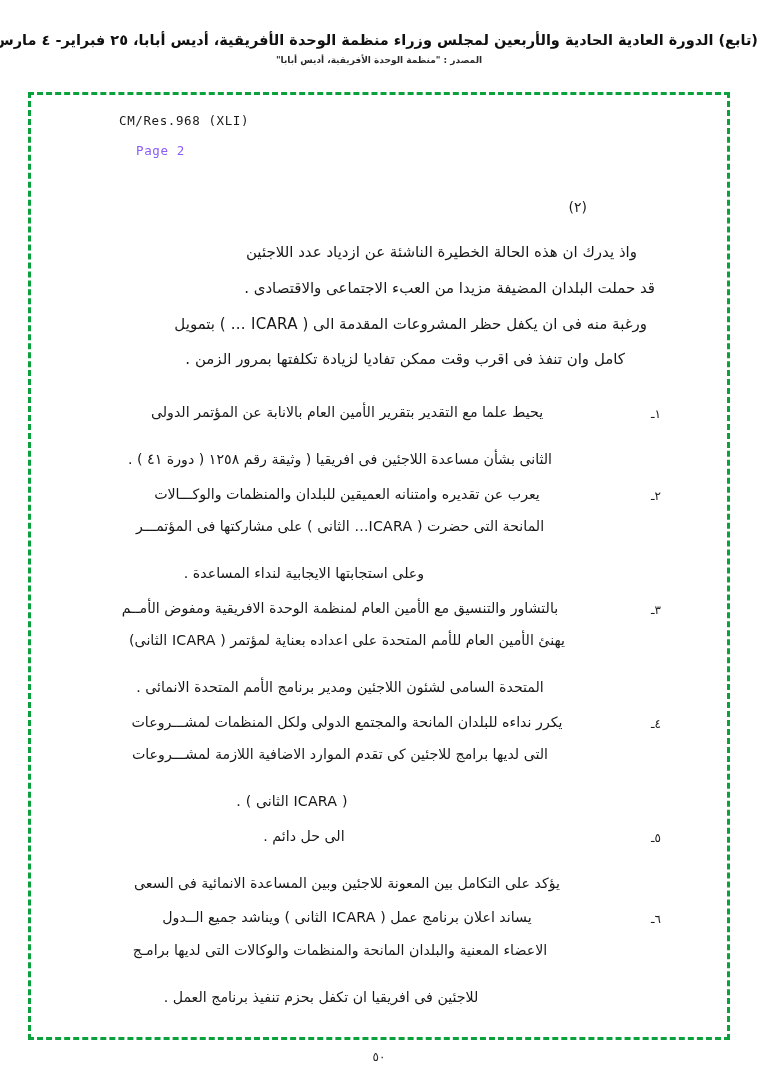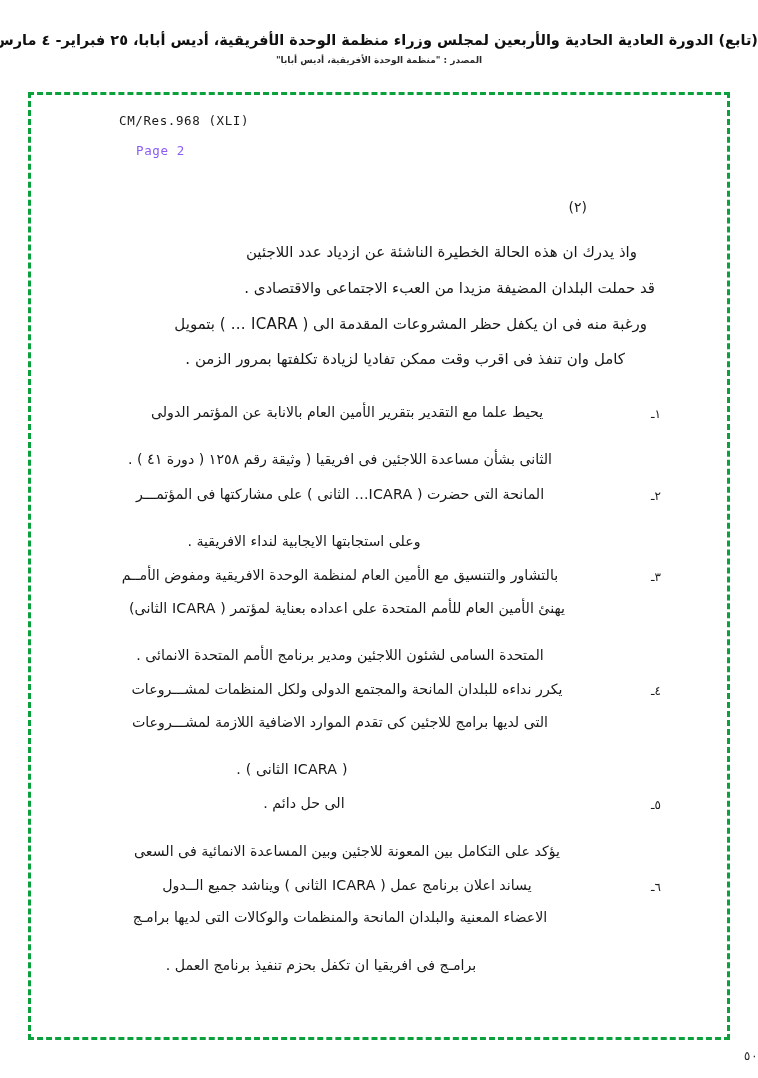--- a/index.html
+++ b/index.html
@@ -154,24 +154,24 @@
   .iline.ind1 { padding-right: 14px; }
   .iline.ind3 { padding-right: 86px; }
   .iline.ind4 { padding-right: 110px; }
   .iline.ind5 { padding-right: 52px; }
 
   .footer-num {
     position: absolute;
     bottom: 14px;
     left: 0;
     right: 0;
+    text-align: center;
     font-size: 12px;
     color: #2b2b2b;
     letter-spacing: 1px;
-    font-family: Liberation Mono, monospace;
   }
 </style>
 </head>
 <body>
 
 <div class="page">
 
   <div class="header">
     <div class="header-line">(تابع)  الدورة العادية الحادية والأربعين لمجلس وزراء منظمة الوحدة الأفريقية، أديس أبابا، ٢٥ فبراير- ٤ مارس ١٩٨٥</div>
     <div class="header-sub">المصدر : "منظمة الوحدة الأفريقية، أديس أبابا"</div>
@@ -198,22 +198,23 @@
           <div class="item-num">١ـ</div>
           <div class="item-body">
             <div class="iline">يحيط علما مع التقدير بتقرير الأمين العام بالانابة عن المؤتمر الدولى</div>
             <div class="iline ind1">الثانى بشأن مساعدة اللاجئين فى افريقيا ( وثيقة رقم ١٢٥٨ ( دورة ٤١ ) .</div>
           </div>
         </div>
 
         <div class="item">
           <div class="item-num">٢ـ</div>
           <div class="item-body">
+            <div class="iline">يعرب عن تقديره وامتنانه العميقين للبلدان والمنظمات والوكـــالات</div>
             <div class="iline ind1">المانحة التى حضرت ( ICARA... الثانى ) على مشاركتها فى المؤتمـــر</div>
-            <div class="iline ind3">وعلى استجابتها الايجابية لنداء الافريقية .</div>
+            <div class="iline ind3">وعلى استجابتها الايجابية لنداء المساعدة .</div>
           </div>
         </div>
 
         <div class="item">
           <div class="item-num">٣ـ</div>
           <div class="item-body">
             <div class="iline ind1">بالتشاور والتنسيق مع الأمين العام لمنظمة الوحدة الافريقية ومفوض الأمــم</div>
             <div class="iline">يهنئ الأمين العام للأمم المتحدة على اعداده بعناية لمؤتمر ( ICARA الثانى)</div>
             <div class="iline ind1">المتحدة السامى لشئون اللاجئين ومدير برنامج الأمم المتحدة الانمائى .</div>
           </div>
@@ -234,21 +235,21 @@
             <div class="iline ind3">الى حل دائم .</div>
             <div class="iline">يؤكد على التكامل بين المعونة للاجئين وبين المساعدة الانمائية فى السعى</div>
           </div>
         </div>
 
         <div class="item">
           <div class="item-num">٦ـ</div>
           <div class="item-body">
             <div class="iline">يساند اعلان برنامج عمل ( ICARA الثانى ) ويناشد جميع الــدول</div>
             <div class="iline ind1">الاعضاء المعنية والبلدان المانحة والمنظمات والوكالات التى لديها برامـج</div>
-            <div class="iline ind5">برامـج فى افريقيا ان تكفل بحزم تنفيذ برنامج العمل .</div>
+            <div class="iline ind5">للاجئين فى افريقيا ان تكفل بحزم تنفيذ برنامج العمل .</div>
           </div>
         </div>
 
       </div>
     </div>
   </div>
 
   <div class="footer-num">٥٠</div>
 
 </div>

